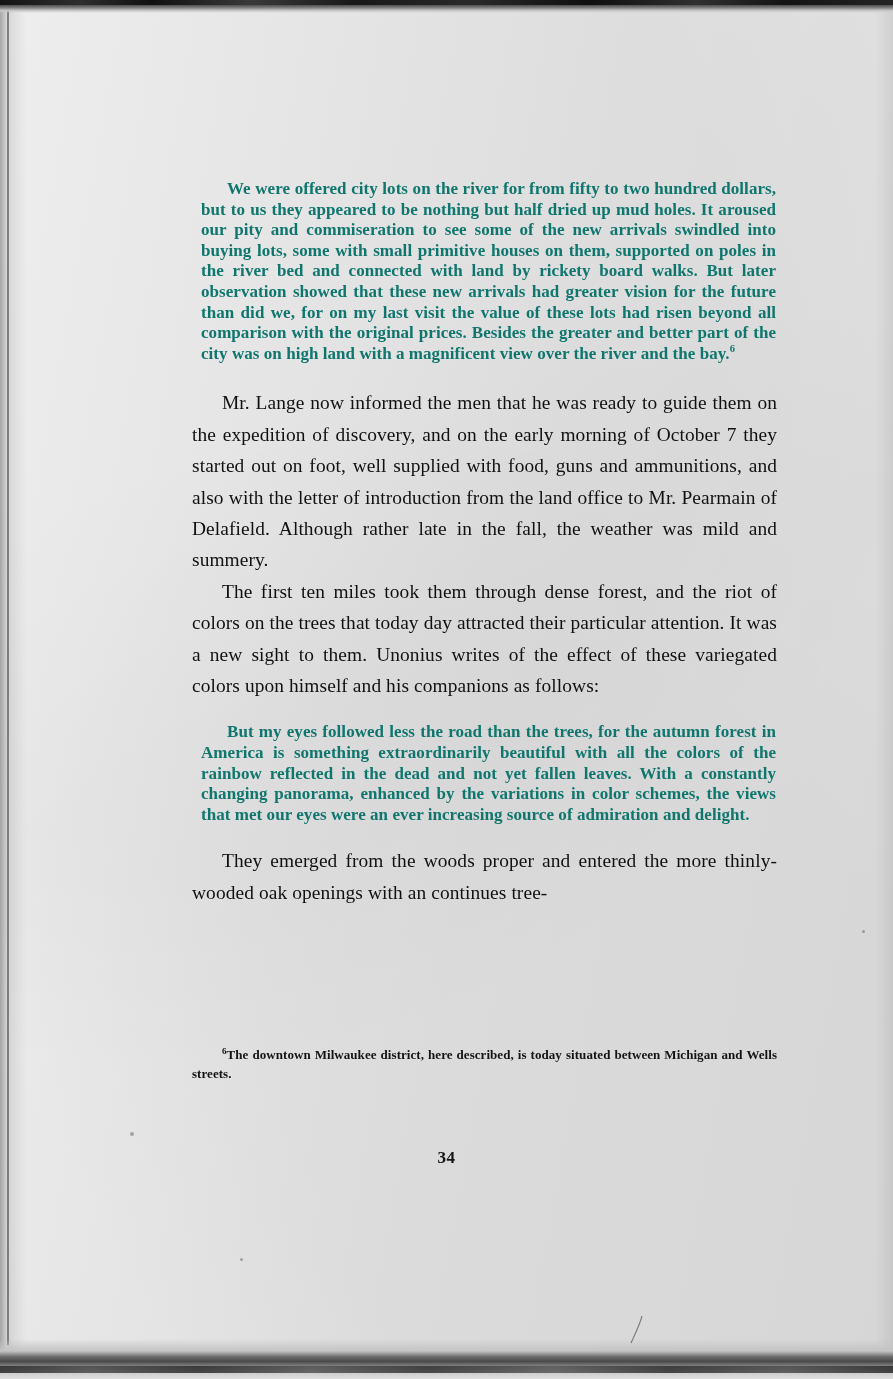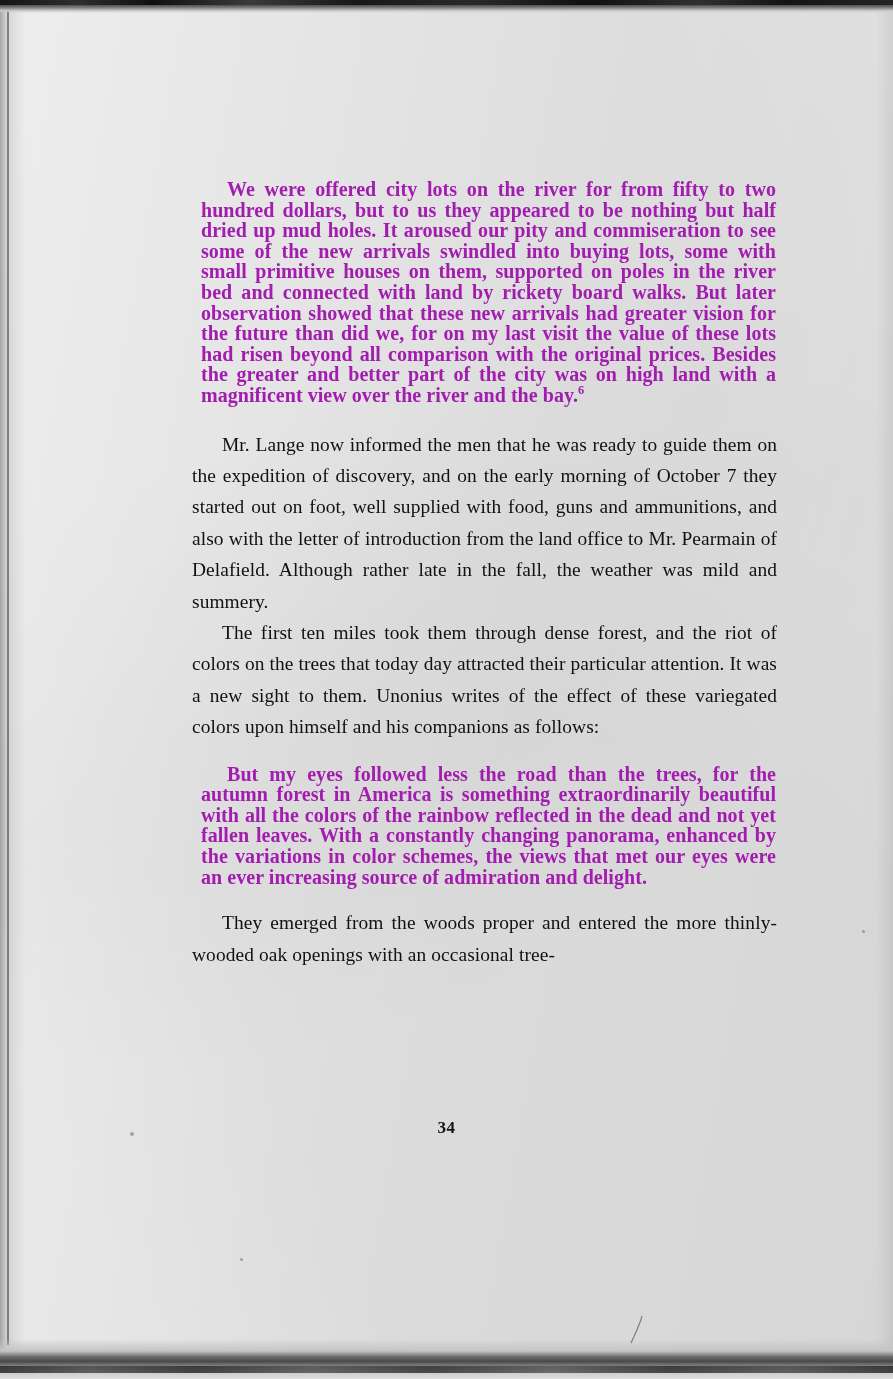--- a/index.html
+++ b/index.html
@@ -128,25 +128,25 @@
     line-height: 31.4px;
     text-align: justify;
     text-indent: 30px;
     margin: 0;
     color: #111;
     letter-spacing: 0.1px;
     -webkit-font-smoothing: none;
   }
 
   .blockquote {
-    font-size: 20px;
+    font-size: 17px;
     line-height: 20.6px;
     text-align: justify;
     text-indent: 26px;
-    color: #a21caf;
+    color: #0f766e;
     margin: 0;
     padding-left: 9px;
     padding-right: 1px;
     font-weight: 600;
     letter-spacing: 0.05px;
   }
 
   .sup {
     font-size: 0.62em;
     vertical-align: super;
@@ -175,21 +175,21 @@
   #footnote .fn-marker {
     font-size: 0.7em;
     vertical-align: super;
     line-height: 0;
   }
 
   
   #page-folio {
     position: absolute;
     left: 0; right: 0;
-    top: 1118px;
+    top: 1148px;
     text-align: center;
     font-size: 17px;
     font-weight: 700;
     color: #141414;
     letter-spacing: 0.5px;
   }
 </style>
 </head>
 <body>
 
@@ -221,20 +221,21 @@
     <p class="body-par">Mr. Lange now informed the men that he was ready to guide them on the expedition of discovery, and on the early morning of October 7 they started out on foot, well supplied with food, guns and ammunitions, and also with the letter of introduction from the land office to Mr. Pearmain of Delafield.  Although rather late in the fall, the weather was mild and summery.</p>
 
     <p class="body-par">The first ten miles took them through dense forest, and the riot of colors on the trees that today day attracted their particular attention. It was a new sight to them.  Unonius writes of the effect of these variegated colors upon himself and his companions as follows:</p>
 
     <div class="gap-after-par-3"></div>
 
     <blockquote class="blockquote">But my eyes followed less the road than the trees, for the autumn forest in America is something extraordinarily beautiful with all the colors of the rainbow reflected in the dead and not yet fallen leaves. With a constantly changing panorama, enhanced by the variations in color schemes, the views that met our eyes were an ever increasing source of admiration and delight.</blockquote>
 
     <div class="gap-after-quote-2"></div>
 
-    <p class="body-par">They emerged from the woods proper and entered the more thinly-wooded oak openings with an occasional tree-</p>
+    <p class="body-par">They emerged from the woods proper and entered the more thinly-wooded oak openings with an continues tree-</p>
 
   </div>
 
+  <div id="footnote"><span class="fn-marker">6</span><span>The downtown Milwaukee district, here described, is today situated between Michigan and Wells streets.</span></div>
 
   <div id="page-folio">34</div>
 
 </div>
 
 </body></html>

